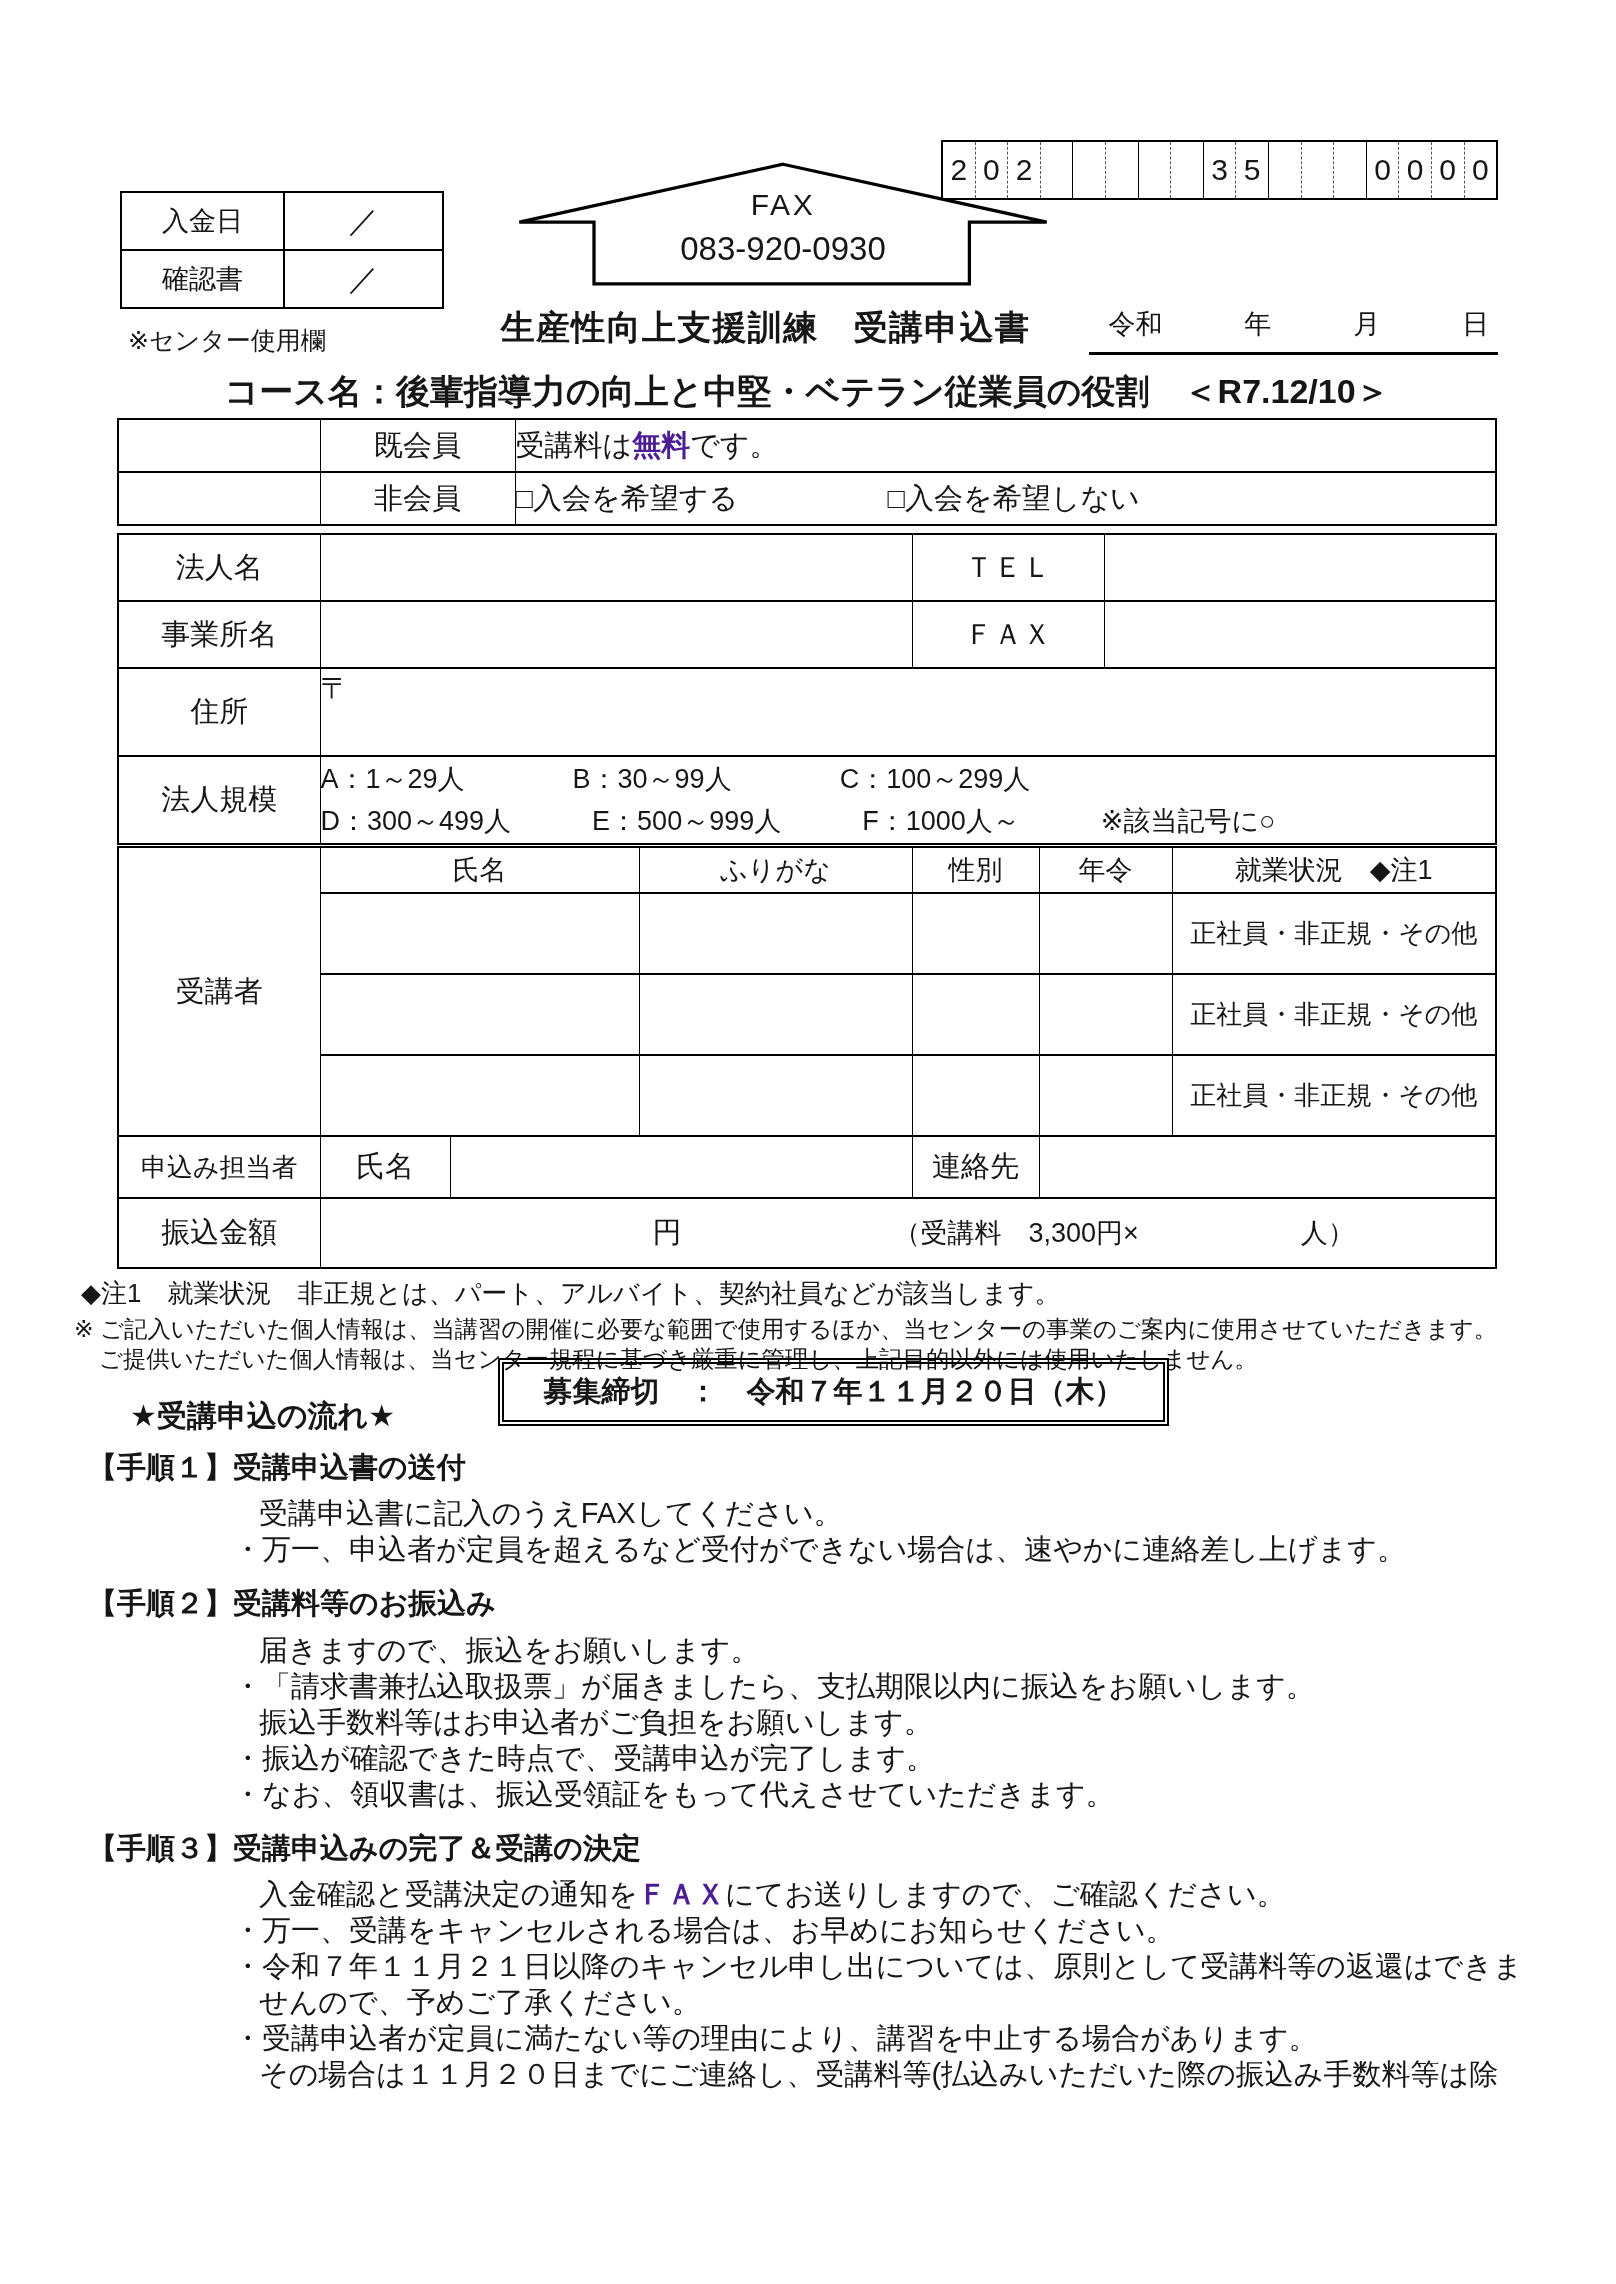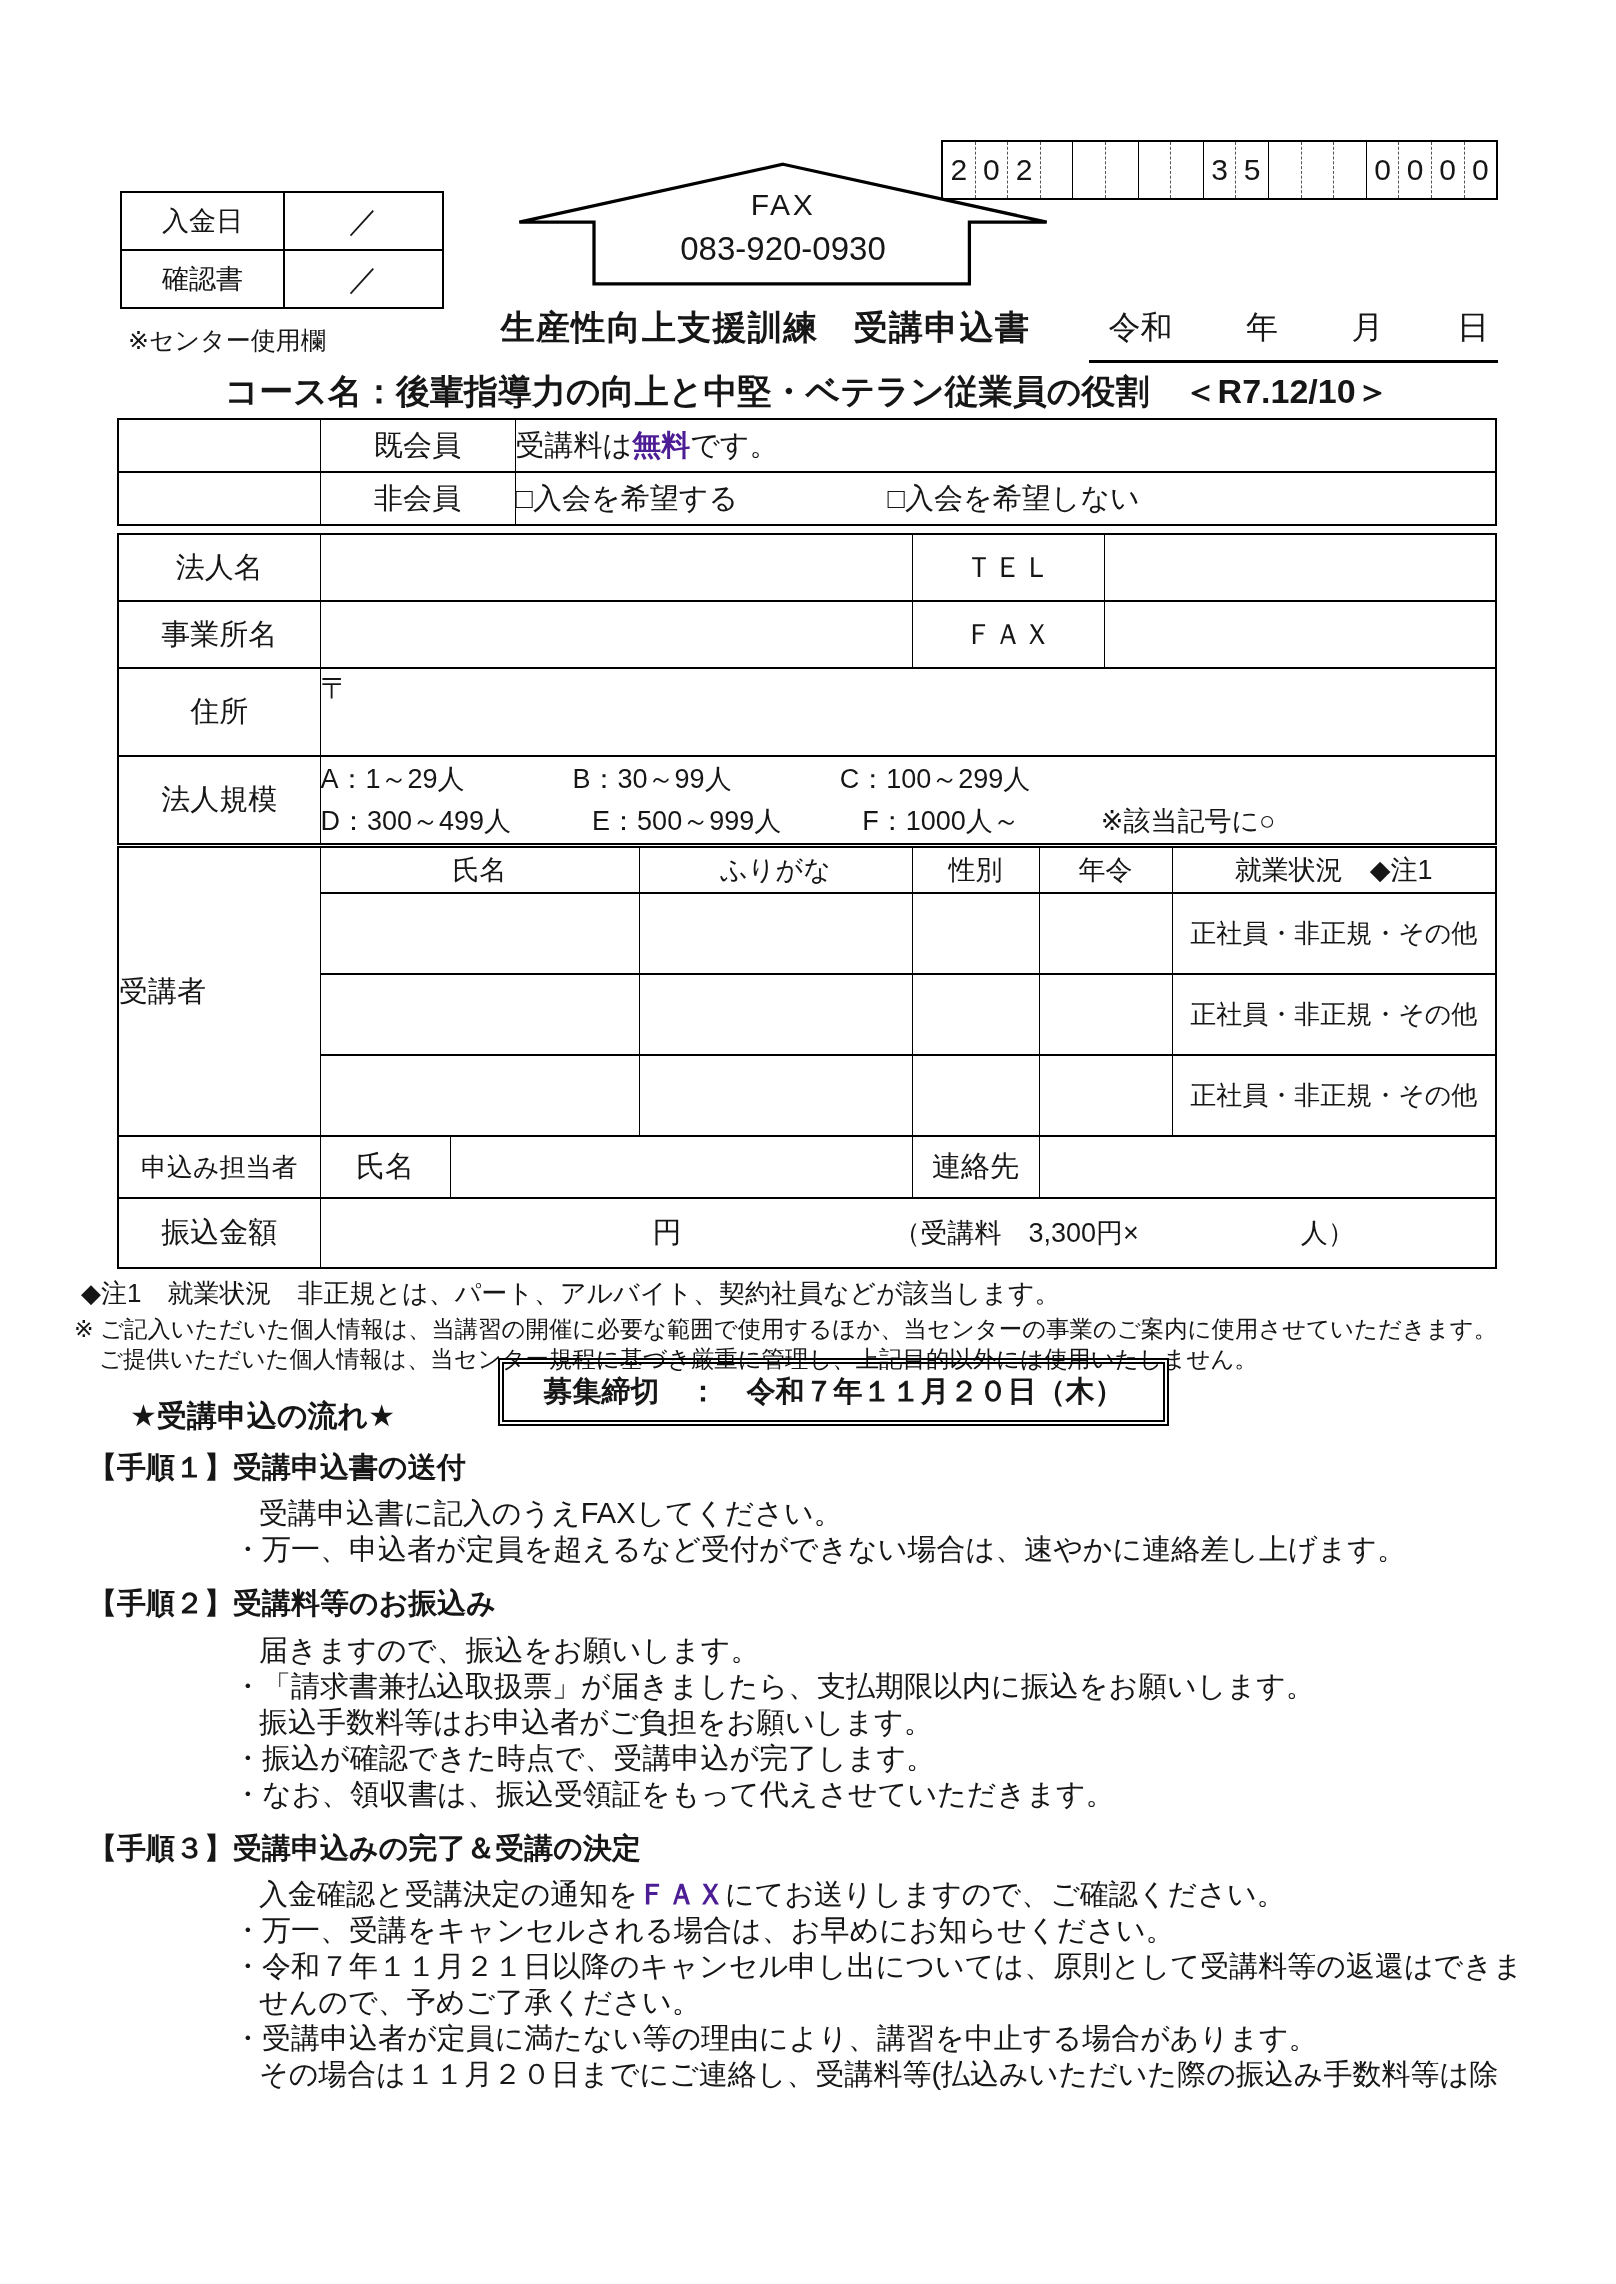--- a/index.html
+++ b/index.html
@@ -26,21 +26,21 @@
          border:2px solid #000;box-sizing:border-box;}
   .strip span{flex:1;display:flex;align-items:center;justify-content:center;font-size:30px;
               border-left:1.3px dashed #555;}
   .strip span:first-child{border-left:none;}
   .strip span.g{border-left:1.3px solid #000;}
 
   
   .doc-title{position:absolute;left:479px;top:305px;width:573px;text-align:center;
              font-size:34px;font-weight:bold;letter-spacing:1.3px;}
   .date-line{position:absolute;left:1089px;top:306px;width:409px;display:flex;justify-content:space-between;
-             font-size:32px;border-bottom:3.3px solid #000;padding:0 9px 10.4px 19.5px;box-sizing:border-box;}
+             font-size:27px;border-bottom:3.3px solid #000;padding:0 9px 10.4px 19.5px;box-sizing:border-box;}
   .course{position:absolute;left:117px;top:369px;width:1380px;text-align:center;font-size:34px;font-weight:bold;}
 
   
   .tb{border-collapse:collapse;position:absolute;background:#fff;table-layout:fixed;}
   .tb{border:2.6px solid #000;}
   .tb td,.tb th{border:1.3px solid #000;border-top-width:2px;border-bottom-width:2px;padding:0;}
   .lab{text-align:center;font-size:29px;}
   .lab-s{text-align:center;font-size:26px;}
   .cont{font-size:29px;padding-left:27px;}
   .red{color:#4c1d95;font-weight:bold;}
@@ -50,21 +50,21 @@
   .opt1{display:inline-block;width:372px;}
 
   .tb2{left:117px;top:533px;width:1380px;}
   .addr{vertical-align:top;padding:10.4px 0 0 25px;font-size:29px;}
   .size{font-size:27px;padding-left:70px;}
   .size div{line-height:42px;}
 
   .tb3{left:117px;top:846px;width:1380px;}
   .tb3 th{font-weight:normal;font-size:27px;text-align:center;height:44px;}
   .tb3 td.prow{height:79px;}
-  .plabel{font-size:29px;margin-top:32px;}
+  .plabel{text-align:center;font-size:29px;margin-top:32px;}
   .status{text-align:center;font-size:26px;border-radius:24px;}
   .crow td{height:60px;}
   .arow td{height:68px;}
   .amount{position:relative;}
   .yen{position:absolute;left:332px;top:50%;transform:translateY(-50%);font-size:29px;}
   .formula{position:absolute;left:573px;top:50%;transform:translateY(-50%);font-size:27px;}
 
   
   .note1{position:absolute;left:81px;top:1276px;font-size:26px;}
   .priv1{position:absolute;left:74px;top:1313px;font-size:23.4px;}

